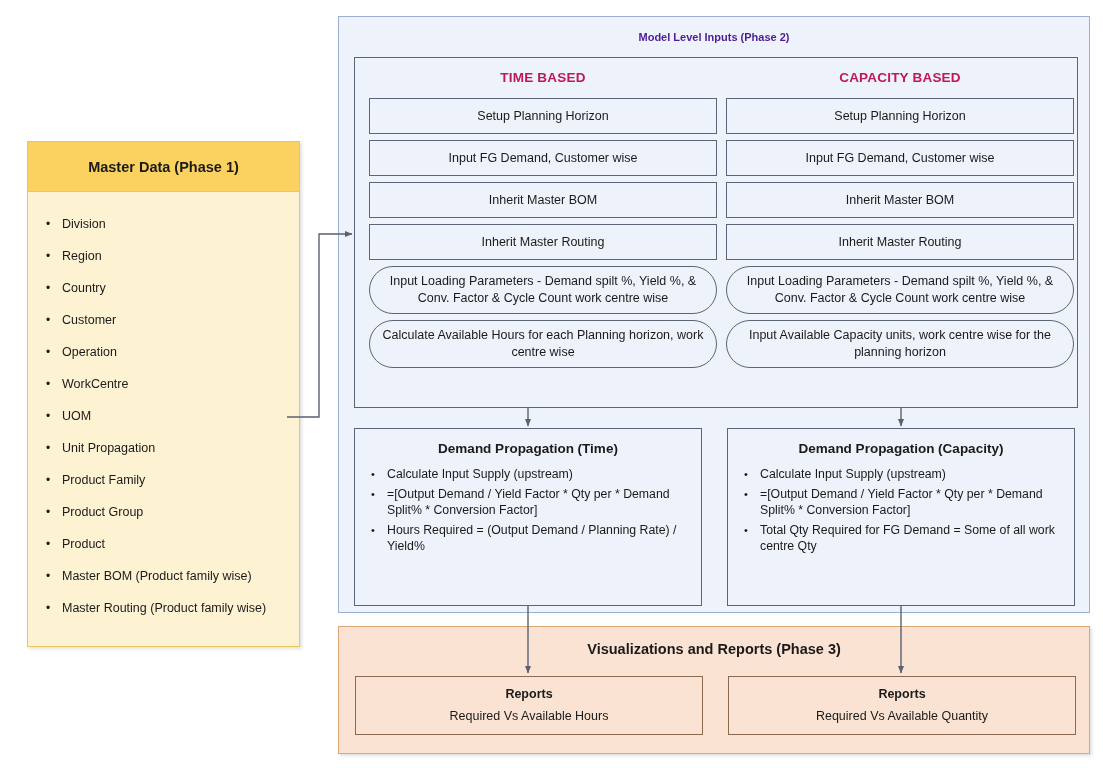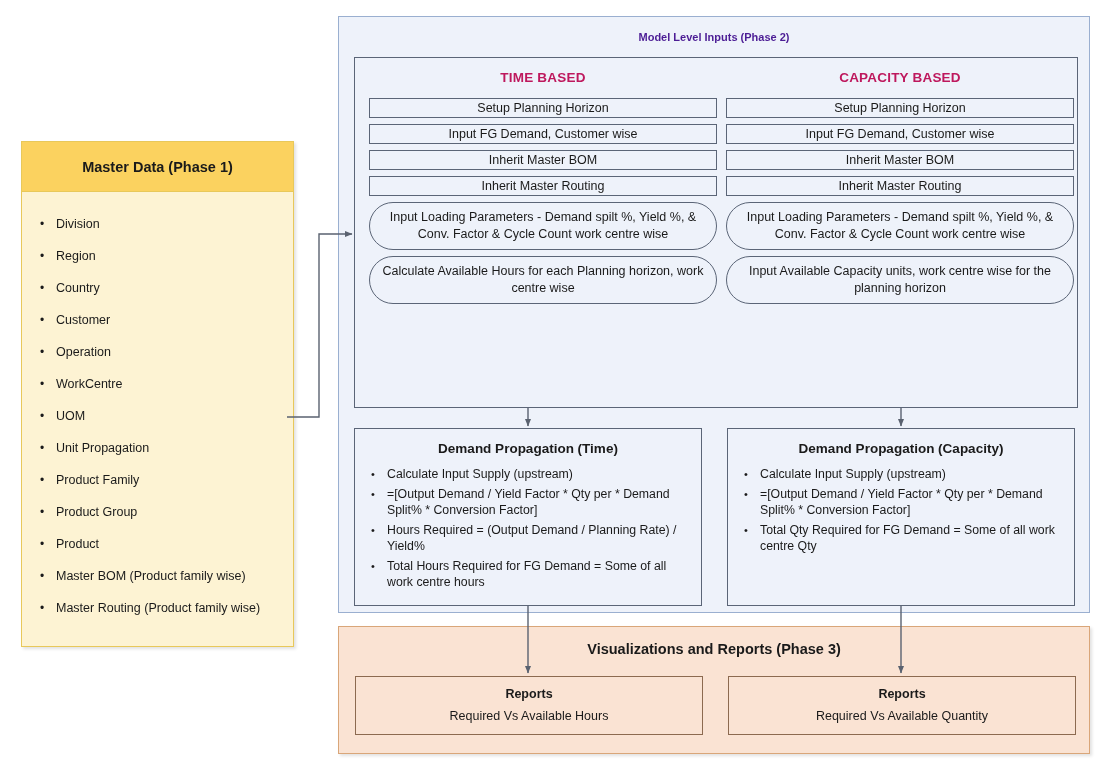--- a/index.html
+++ b/index.html
@@ -15,21 +15,21 @@
     position: relative;
     width: 1103px;
     height: 768px;
     background: #ffffff;
     overflow: hidden;
   }
 
   
   .master-panel {
     position: absolute;
-    left: 21px;
+    left: 27px;
     top: 141px;
     width: 273px;
     height: 506px;
     background: #fdf3d3;
     border: 1px solid #e8c85a;
     box-sizing: border-box;
     box-shadow: 2px 2px 3px rgba(0,0,0,0.12);
   }
   .master-header {
     height: 50px;
@@ -125,21 +125,21 @@
     margin-bottom: 6px;
     display: flex;
     align-items: center;
     justify-content: center;
     text-align: center;
     font-size: 12.5px;
     color: #1a1a1a;
     padding: 0 8px;
     line-height: 17px;
   }
-  .step-box.h1 { height: 20px; }
+  .step-box.h1 { height: 36px; }
   .step-box.h2 { height: 48px; border-radius: 24px; }
 
   
   .dp-box {
     position: absolute;
     top: 428px;
     width: 348px;
     height: 178px;
     background: #eef2fa;
     border: 1px solid #5b6577;
@@ -282,21 +282,20 @@
       <div class="step-box h2">Input Available Capacity units, work centre wise for the planning horizon</div>
     </div>
   </div>
 
   <div class="dp-box left">
     <div class="dp-title">Demand Propagation (Time)</div>
     <ul class="dp-list">
       <li>Calculate Input Supply (upstream)</li>
       <li>=[Output Demand  / Yield Factor * Qty per * Demand Split% * Conversion  Factor]</li>
       <li>Hours Required  = (Output Demand  / Planning Rate) / Yield%</li>
-      <li>Total Hours Required  for FG Demand  = Some of all work centre hours</li>
     </ul>
   </div>
 
   <div class="dp-box right">
     <div class="dp-title">Demand Propagation (Capacity)</div>
     <ul class="dp-list">
       <li>Calculate Input Supply (upstream)</li>
       <li>=[Output Demand  / Yield Factor * Qty per * Demand Split% * Conversion  Factor]</li>
       <li>Total Qty Required  for FG Demand  = Some of all work centre Qty</li>
     </ul>

